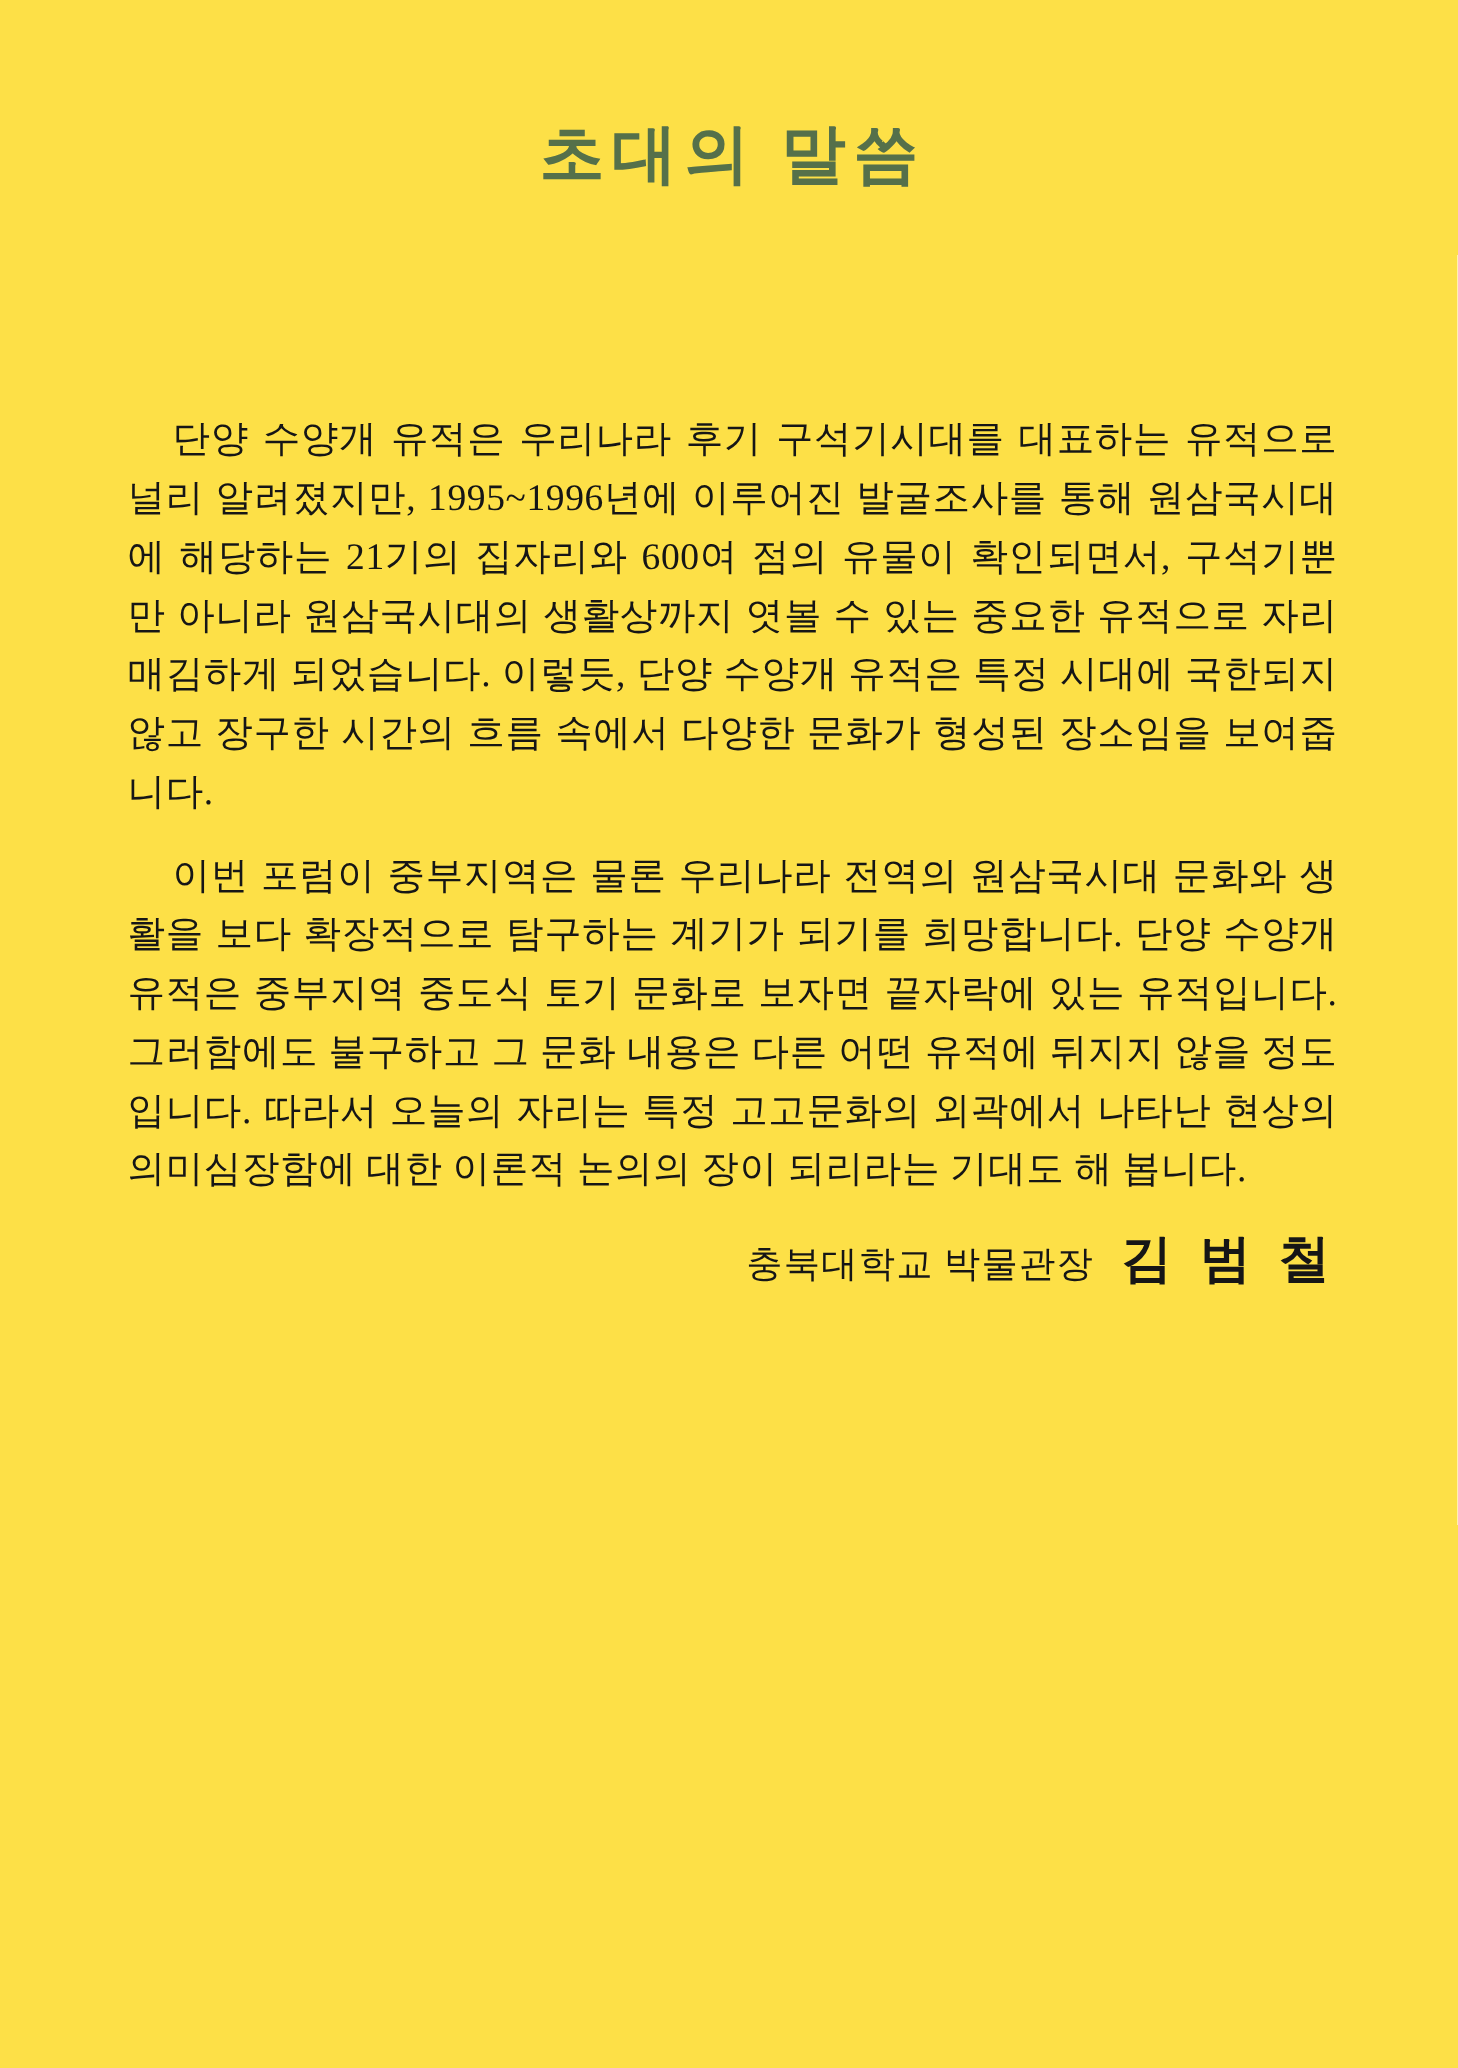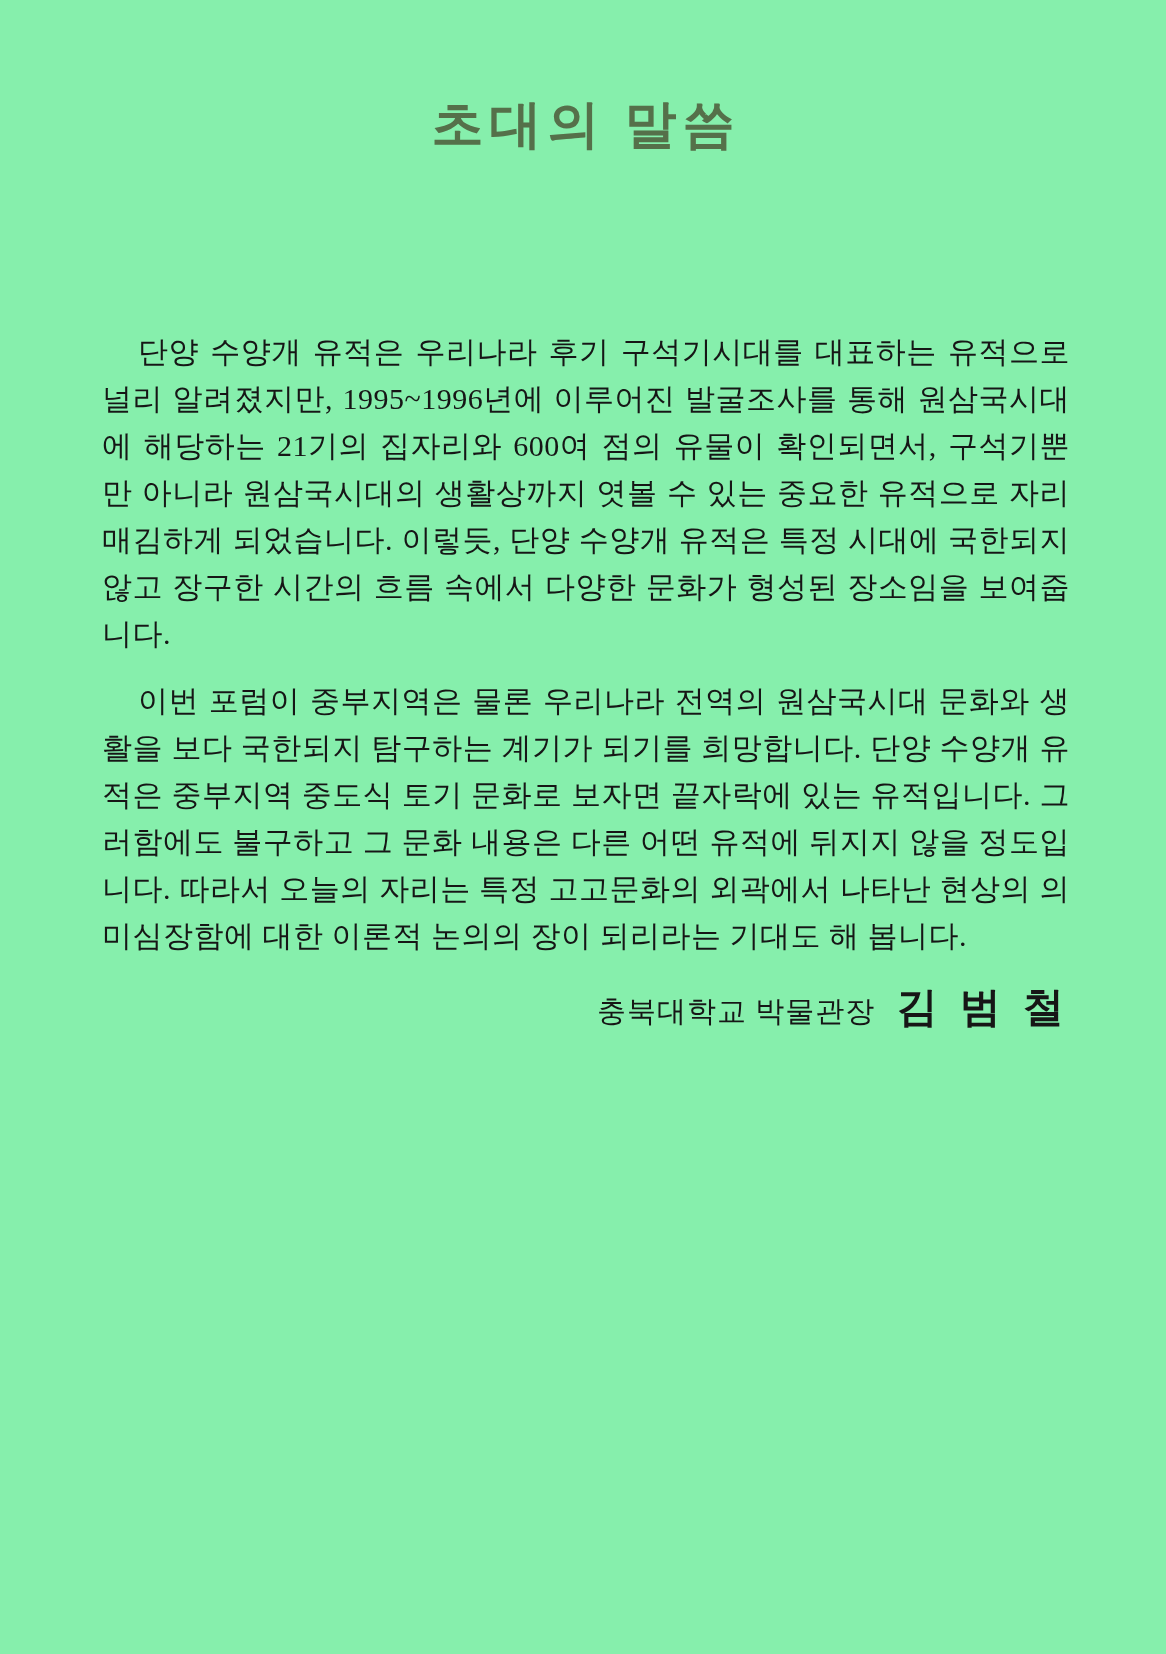--- a/index.html
+++ b/index.html
@@ -4,21 +4,21 @@
 <style>
   html, body {
     margin: 0;
     padding: 0;
     background: #ffffff;
   }
   .page {
     position: relative;
     width: 1166px;
     height: 1654px;
-    background: #86efac;
+    background: #fde047;
     box-sizing: border-box;
     padding: 90px 96px 0 102px;
     font-family: "Liberation Serif", "DejaVu Serif", serif;
     color: #161616;
     overflow: hidden;
   }
   .doc-title {
     margin: 0;
     text-align: center;
     font-size: 52px;
@@ -64,21 +64,21 @@
 
 <div class="page">
 
   <h1 class="doc-title">초대의 말씀</h1>
 
   <div class="body-text">
 
     <p class="para">단양 수양개 유적은 우리나라 후기 구석기시대를 대표하는 유적으로 널리 알려졌지만, 1995~1996년에 이루어진 발굴조사를 통해 원삼국시대에 해당하는 21기의 집자리와 600여 점의 유물이 확인되면서, 구석기뿐만 아니라 원삼국시대의 생활상까지 엿볼 수 있는 중요한 유적으로 자리매김하게 되었습니다. 이렇듯, 단양 수양개 유적은 특정 시대에 국한되지 않고 장구한 시간의 흐름 속에서 다양한 문화가 형성된 장소임을 보여줍니다.</p>
 
 
-    <p class="para">이번 포럼이 중부지역은 물론 우리나라 전역의 원삼국시대 문화와 생활을 보다 국한되지 탐구하는 계기가 되기를 희망합니다. 단양 수양개 유적은 중부지역 중도식 토기 문화로 보자면 끝자락에 있는 유적입니다. 그러함에도 불구하고 그 문화 내용은 다른 어떤 유적에 뒤지지 않을 정도입니다. 따라서 오늘의 자리는 특정 고고문화의 외곽에서 나타난 현상의 의미심장함에 대한 이론적 논의의 장이 되리라는 기대도 해 봅니다.</p>
+    <p class="para">이번 포럼이 중부지역은 물론 우리나라 전역의 원삼국시대 문화와 생활을 보다 확장적으로 탐구하는 계기가 되기를 희망합니다. 단양 수양개 유적은 중부지역 중도식 토기 문화로 보자면 끝자락에 있는 유적입니다. 그러함에도 불구하고 그 문화 내용은 다른 어떤 유적에 뒤지지 않을 정도입니다. 따라서 오늘의 자리는 특정 고고문화의 외곽에서 나타난 현상의 의미심장함에 대한 이론적 논의의 장이 되리라는 기대도 해 봅니다.</p>
 
 
 
     <div class="signature">
       <span class="sig-affiliation">충북대학교 박물관장</span>
       <span class="sig-name">김 범 철</span>
     </div>
 
   </div>
 

